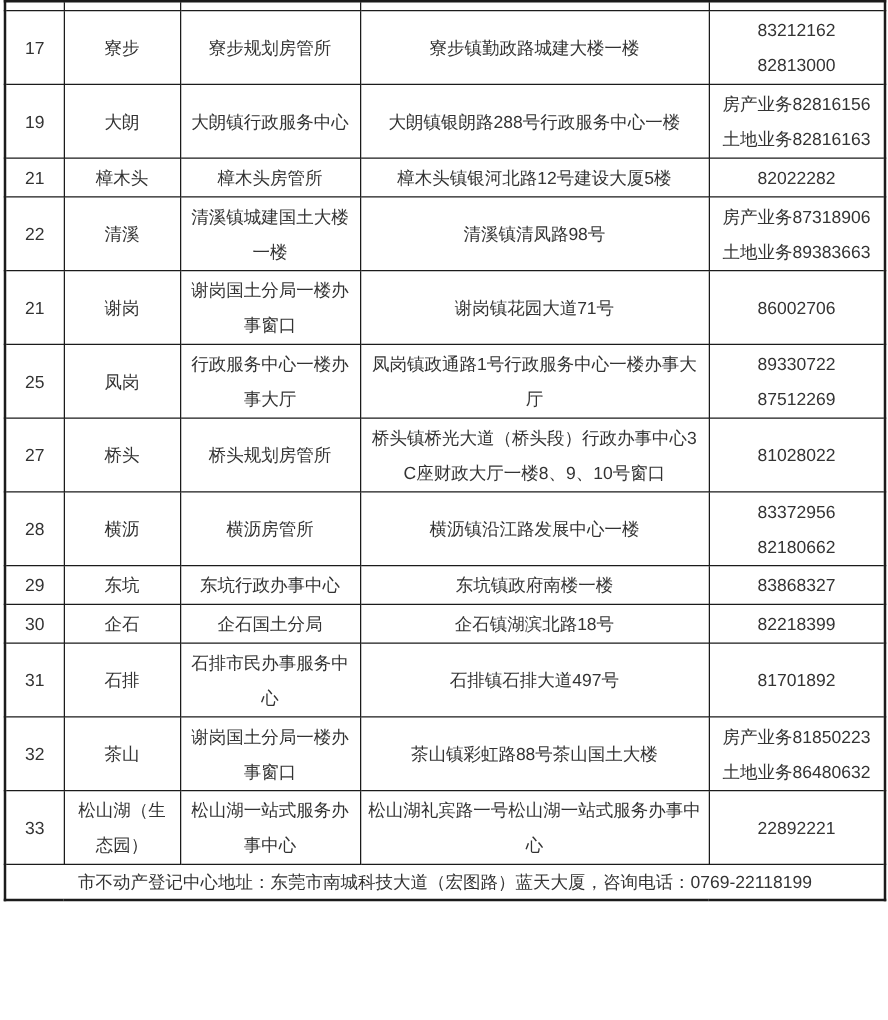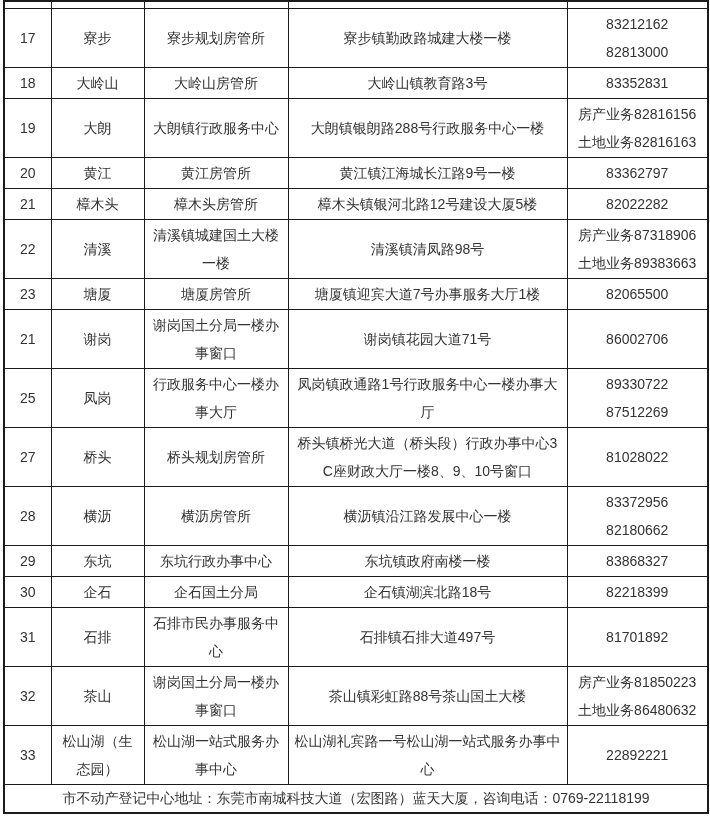--- a/index.html
+++ b/index.html
@@ -71,62 +71,41 @@
       </tr>
     <tr>
     <td class="c-no">17</td>
     <td class="c-town">寮步</td>
     <td class="c-office">寮步规划房管所</td>
     <td class="c-addr">寮步镇勤政路城建大楼一楼</td>
     <td class="c-phone">83212162
 82813000</td>
   </tr>
         <tr>
-    <td class="c-no">18</td>
-    <td class="c-town">大岭山</td>
-    <td class="c-office">大岭山房管所</td>
-    <td class="c-addr">大岭山镇教育路3号</td>
-    <td class="c-phone">83352831</td>
-  </tr>
-        <tr>
     <td class="c-no">19</td>
     <td class="c-town">大朗</td>
     <td class="c-office">大朗镇行政服务中心</td>
     <td class="c-addr">大朗镇银朗路288号行政服务中心一楼</td>
     <td class="c-phone">房产业务82816156
 土地业务82816163</td>
-  </tr>
-        <tr>
-    <td class="c-no">20</td>
-    <td class="c-town">黄江</td>
-    <td class="c-office">黄江房管所</td>
-    <td class="c-addr">黄江镇江海城长江路9号一楼</td>
-    <td class="c-phone">83362797</td>
   </tr>
         <tr>
     <td class="c-no">21</td>
     <td class="c-town">樟木头</td>
     <td class="c-office">樟木头房管所</td>
     <td class="c-addr">樟木头镇银河北路12号建设大厦5楼</td>
     <td class="c-phone">82022282</td>
   </tr>
         <tr>
     <td class="c-no">22</td>
     <td class="c-town">清溪</td>
     <td class="c-office">清溪镇城建国土大楼一楼</td>
     <td class="c-addr">清溪镇清凤路98号</td>
     <td class="c-phone">房产业务87318906
 土地业务89383663</td>
-  </tr>
-        <tr>
-    <td class="c-no">23</td>
-    <td class="c-town">塘厦</td>
-    <td class="c-office">塘厦房管所</td>
-    <td class="c-addr">塘厦镇迎宾大道7号办事服务大厅1楼</td>
-    <td class="c-phone">82065500</td>
   </tr>
         <tr>
     <td class="c-no">21</td>
     <td class="c-town">谢岗</td>
     <td class="c-office">谢岗国土分局一楼办事窗口</td>
     <td class="c-addr">谢岗镇花园大道71号</td>
     <td class="c-phone">86002706</td>
   </tr>
         <tr>
     <td class="c-no">25</td>

